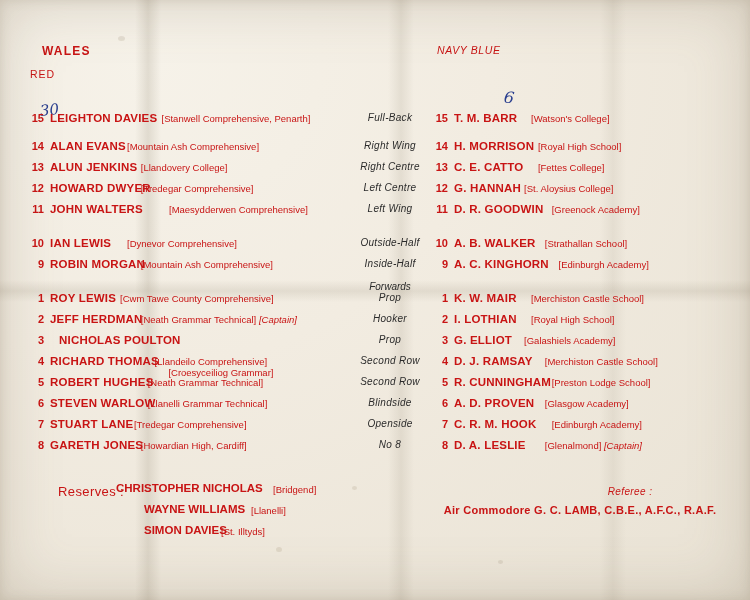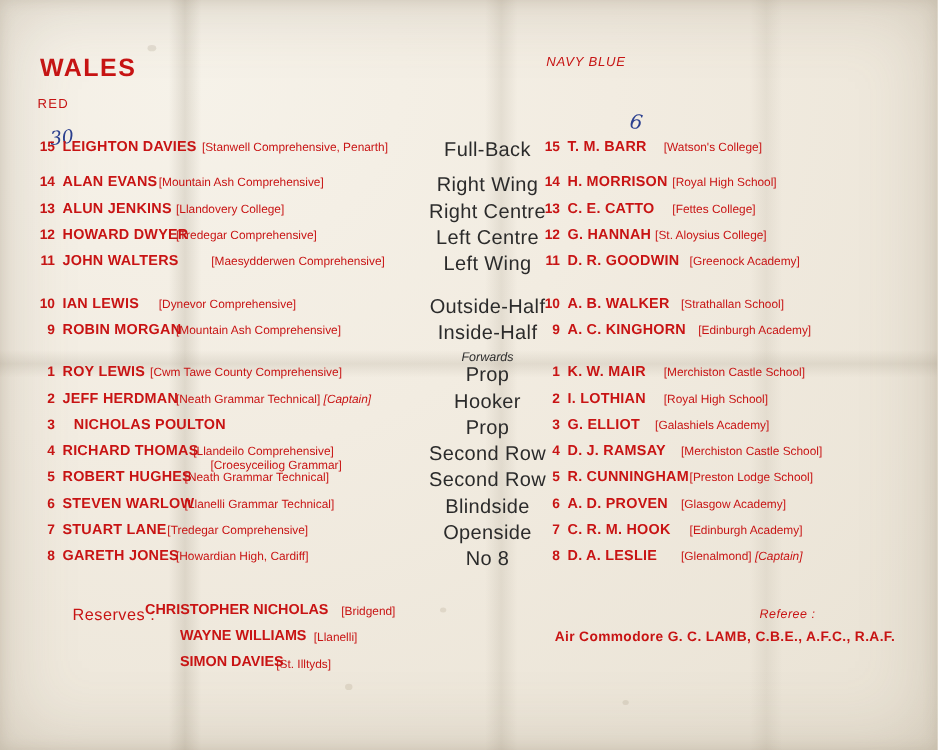--- a/index.html
+++ b/index.html
@@ -63,23 +63,23 @@
   .col {
     position: absolute;
     top: 44px;
   }
   .col-left  { left: 30px;  width: 360px; }
   .col-right { left: 437px; width: 300px; }
 
   .team-title {
     color: #c81414;
     font-weight: bold;
-    font-size: 20px;
+    font-size: 12px;
     letter-spacing: 1.2px;
-    margin: 0 0 10px 2px;
+    margin: 0 0 10px 12px;
   }
   .kit {
     color: #c81414;
     font-size: 10.5px;
     font-style: italic;
     letter-spacing: .6px;
     margin: 0 0 6px 0;
   }
   .kit.upright { font-style: normal; letter-spacing: 1px; }
 
@@ -130,21 +130,22 @@
     font-size: 9.5px;
     white-space: nowrap;
   }
   .club i { font-style: italic; }
   .pos {
     position: absolute;
     left: 330px;
     width: 120px;
     text-align: center;
     color: #2b2b2b;
-    font-size: 16px;
+    font-size: 10px;
+    font-style: italic;
     letter-spacing: .3px;
     white-space: nowrap;
   }
   .pos-group {
     position: absolute;
     left: 330px;
     width: 120px;
     text-align: center;
     color: #2b2b2b;
     font-size: 10px;

